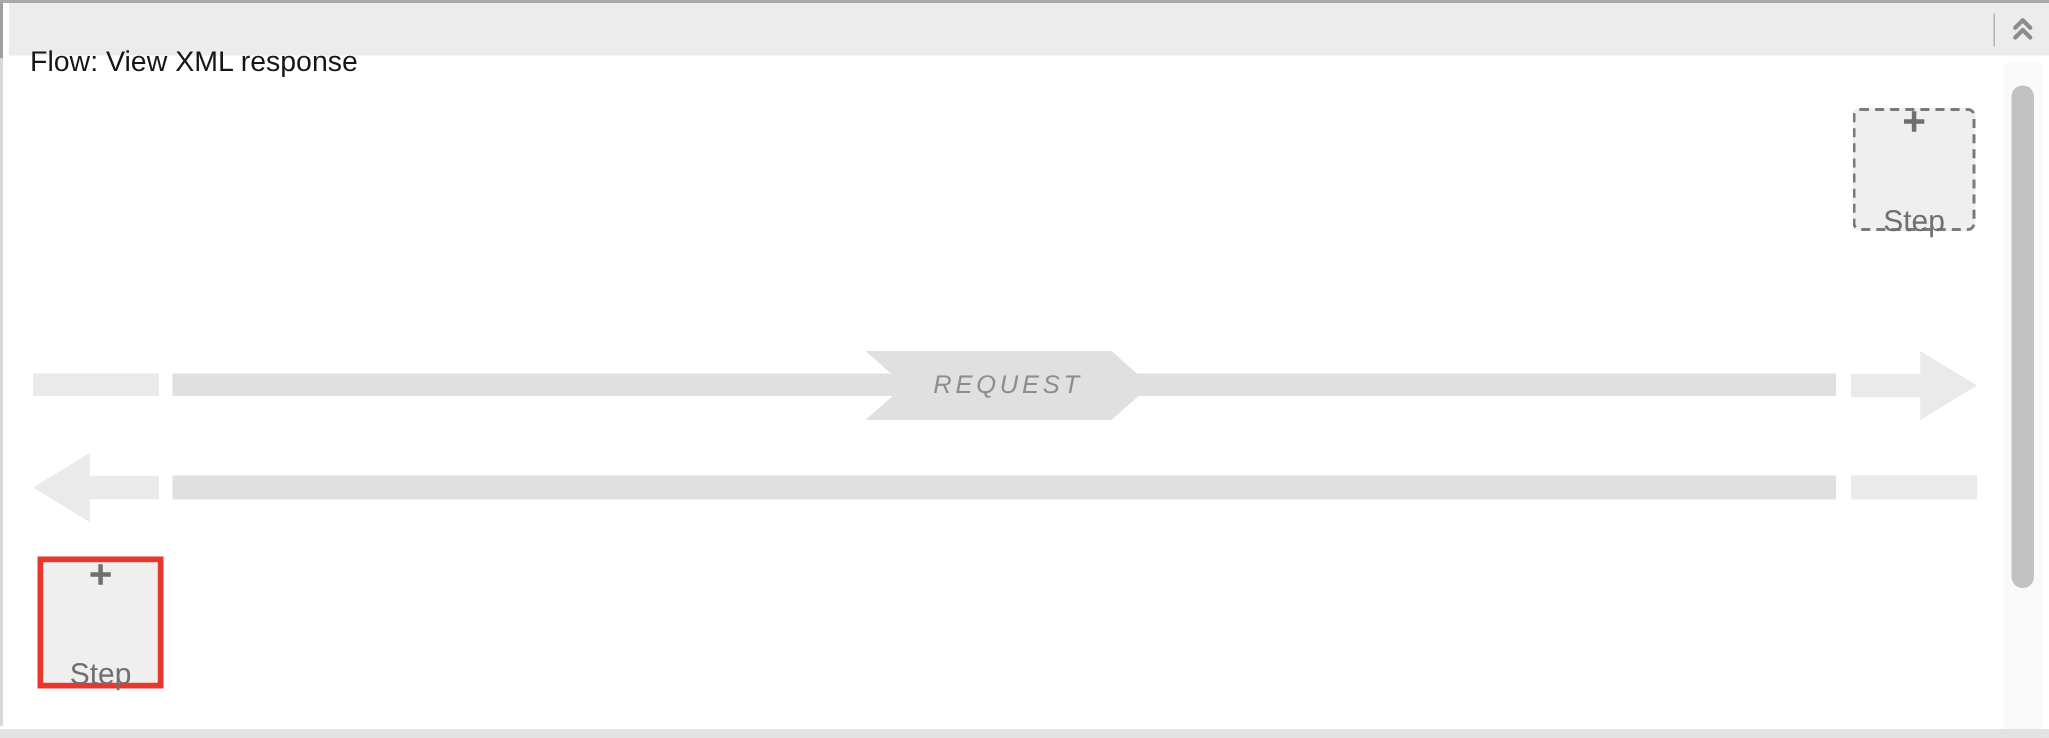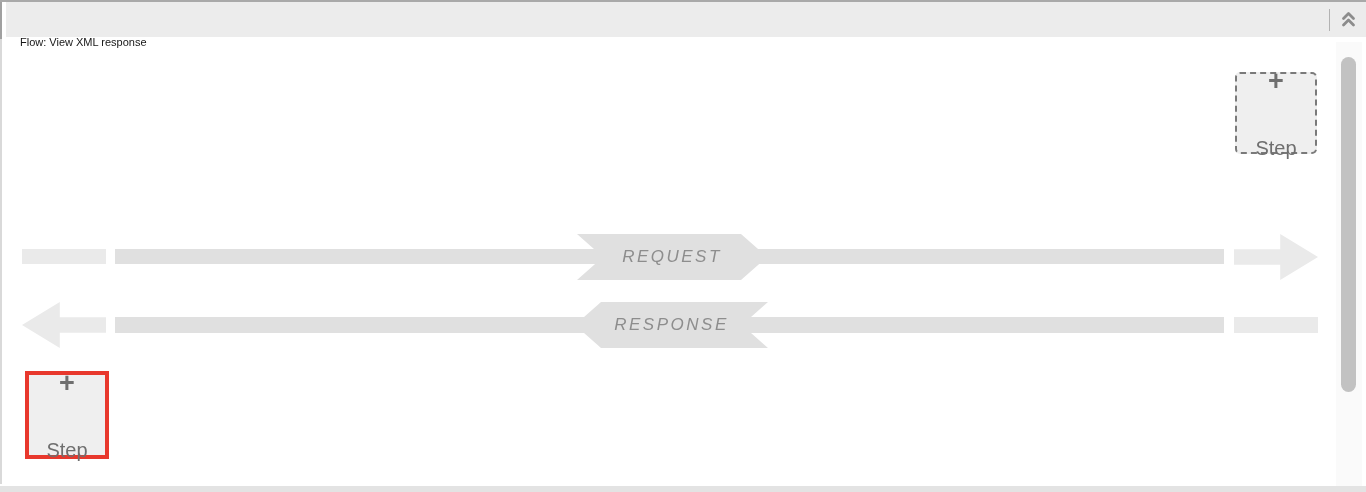--- a/index.html
+++ b/index.html
@@ -14,21 +14,21 @@
   body{width:1366px;height:492px;overflow:hidden;
        font-family:"Liberation Sans","DejaVu Sans",sans-serif;
        background:var(--canvas_bg);}
   .panel{position:relative;width:1366px;height:492px;background:var(--canvas_bg);
          border-top:2px solid var(--frame_border);box-sizing:border-box;}
   .left-edge{position:absolute;left:0;top:0;width:2px;height:482px;
              background:linear-gradient(#a0a0a0 0 37px,#d9d9d9 37px 100%);}
   
   .header{position:absolute;left:6px;right:0;top:0;height:35px;
           background:var(--header_bg);display:flex;align-items:center;}
-  .title{padding-left:14px;font-size:11px;color:var(--header_text);margin-top:44px;}
+  .title{padding-left:14px;font-size:19px;color:var(--header_text);margin-top:44px;}
   .hdr-right{position:absolute;right:0;top:0;height:35px;display:flex;align-items:center;}
   .hdr-divider{width:1px;height:22px;background:var(--divider);}
   .collapse-btn{border:none;background:transparent;padding:0 9px 0 10px;height:35px;
                 display:flex;align-items:center;cursor:pointer;}
   
   .abs{position:absolute;}
   .stub,.bar,.arrow{background:var(--light_gray);}
   .bar{background:var(--bar_gray);}
   .req-stub{left:22px;top:247px;width:84px;height:15px;}
   .req-bar{left:115px;top:247px;width:1109px;height:15px;}
@@ -82,23 +82,20 @@
 
   <div class="abs stub req-stub"></div>
   <div class="abs bar req-bar"></div>
   <div class="abs banner request">
     <span>REQUEST</span>
   </div>
   <div class="abs arrow req-arrow"></div>
 
   <div class="abs arrow resp-arrow"></div>
   <div class="abs bar resp-bar"></div>
-  <div class="abs banner response">
-    <span>RESPONSE</span>
-  </div>
   <div class="abs stub resp-stub"></div>
 
   <div class="abs step-btn step-top">
     <span class="plus">+</span>
     <span class="step-label">Step</span>
   </div>
 
   <div class="abs highlight-box">
     <div class="step-btn step-bottom">
       <span class="plus">+</span>

